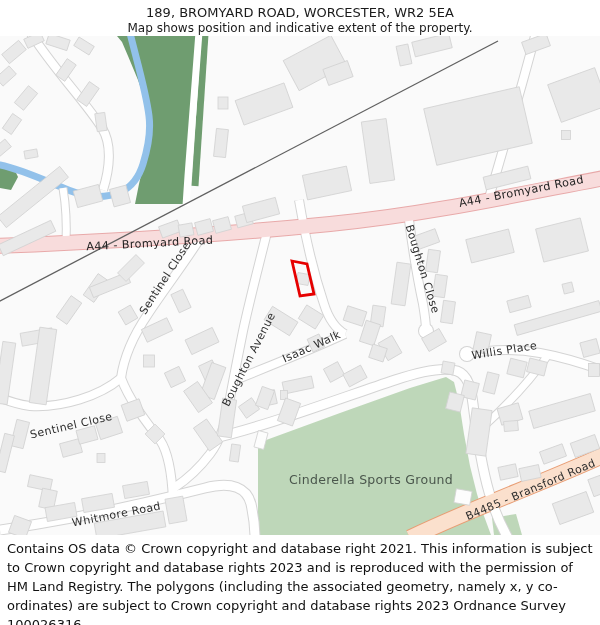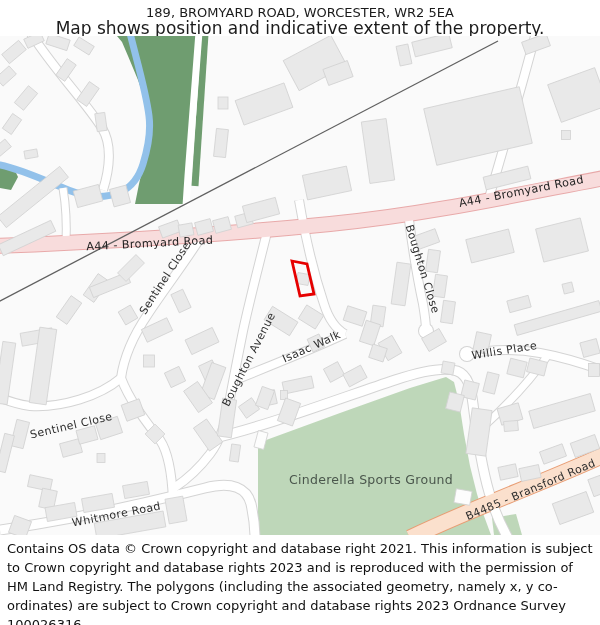--- a/index.html
+++ b/index.html
@@ -1,19 +1,19 @@
 <!DOCTYPE html>
 <html><head>
 <meta charset="utf-8">
 <style>
   html,body{margin:0;padding:0;background:#ffffff;}
   body{width:600px;height:625px;overflow:hidden;font-family:"DejaVu Sans","Liberation Sans",sans-serif;}
   .title-block{width:600px;text-align:center;padding-top:5px;}
   .title-line1{font-size:13px;color:#1b1b1b;line-height:16px;}
-  .title-line2{font-size:17px;color:#1b1b1b;line-height:15px;}
+  .title-line2{font-size:12px;color:#1b1b1b;line-height:15px;}
   .map-wrap{width:600px;height:499px;position:relative;background:#fafafa;overflow:hidden;}
   svg{display:block;}
   .road-label{fill:#2e2e2e;font-size:11px;letter-spacing:.4px;}
   .a44-label{fill:#222;font-size:11.2px;letter-spacing:.4px;}
   .green-label{fill:#4a564c;font-size:12.5px;letter-spacing:.3px;}
   .footer{width:600px;padding:4px 7px;box-sizing:border-box;}
   .footer p{margin:0;font-size:13px;line-height:19px;color:#111;}
 </style>
 </head>
 <body>

